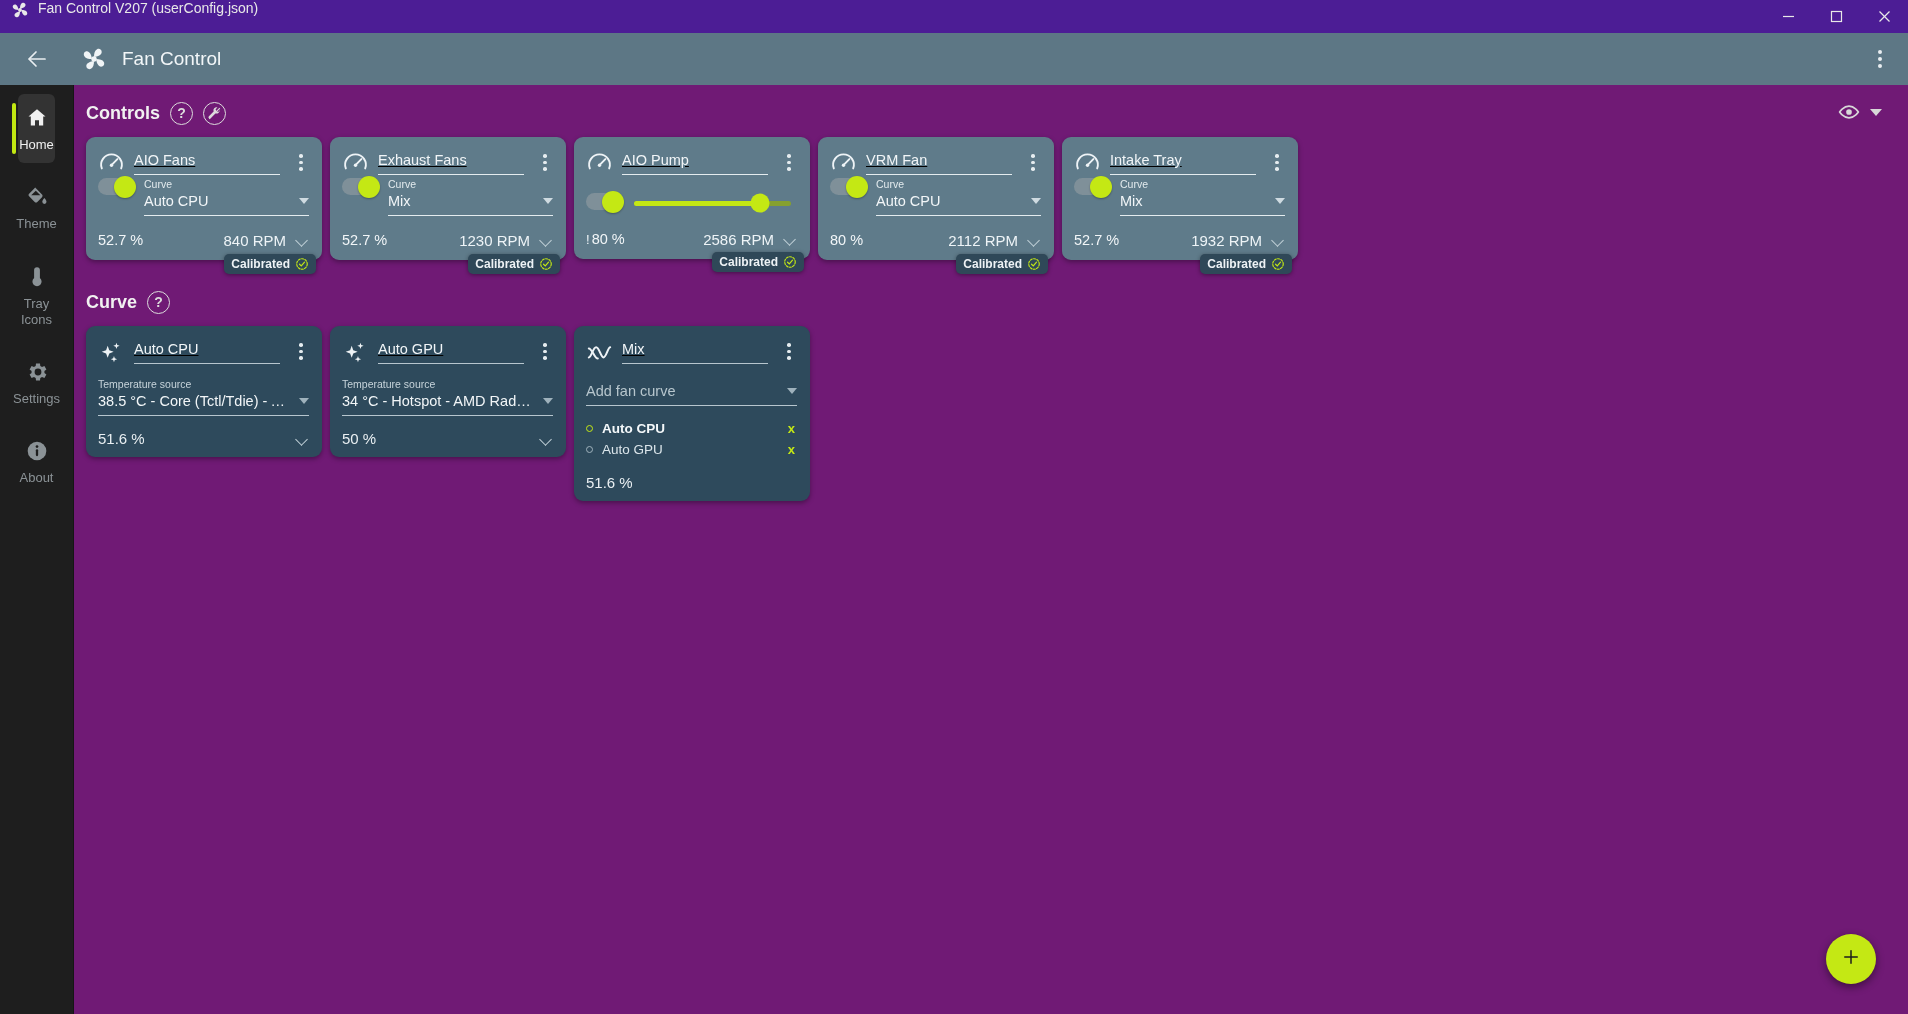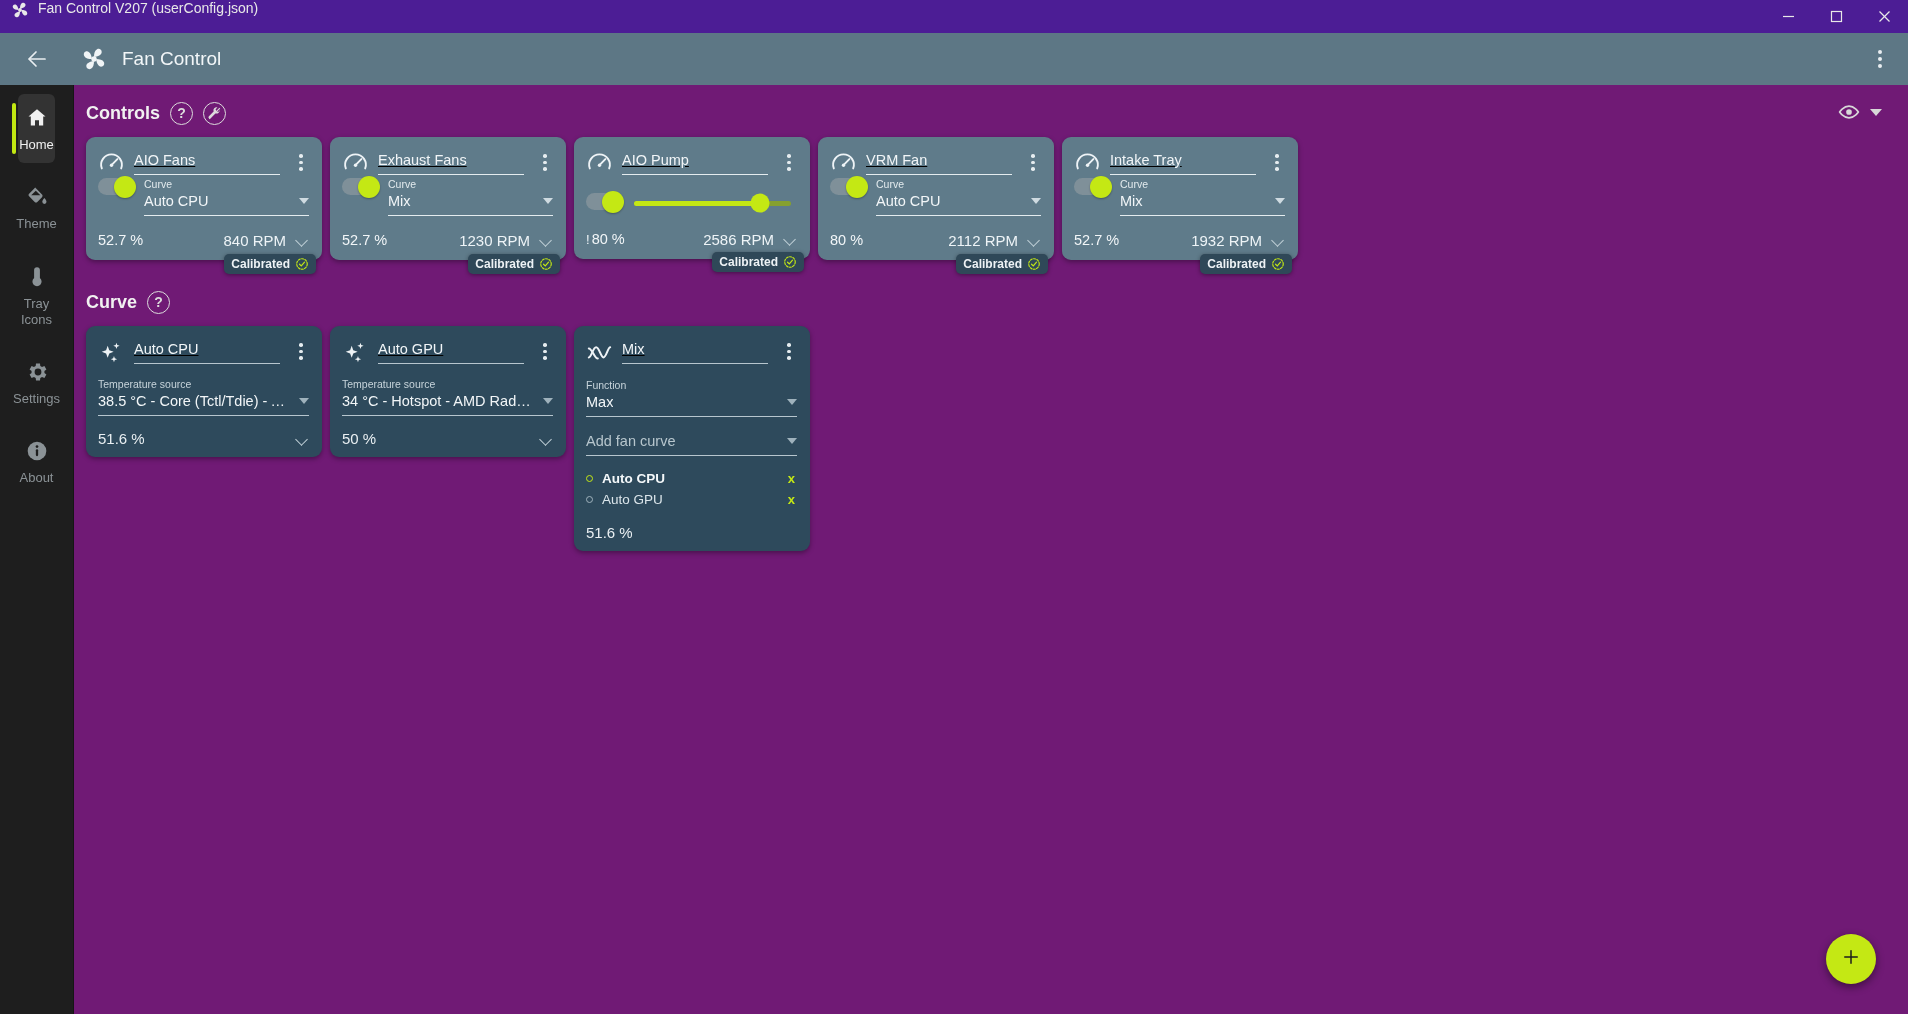--- a/index.html
+++ b/index.html
@@ -651,27 +651,20 @@
           <div class="card-name-wrap">
             <div class="card-name">Mix</div>
           </div>
           <div class="kebab">
               <i></i>
               <i></i>
               <i></i>
             </div>
         </div>
 
-        <div class="field mixfield">
-          <div class="field-label">Function</div>
-          <div class="field-value-row">
-            <span class="field-value">Max</span>
-            <span class="tri-dn"></span>
-          </div>
-        </div>
 
         <div class="field" style="margin-top:14px;">
           <div class="field-value-row">
             <span class="field-value ph">Add fan curve</span>
             <span class="tri-dn"></span>
           </div>
         </div>
 
         <div class="mix-list">
           <div class="mix-item sel">

